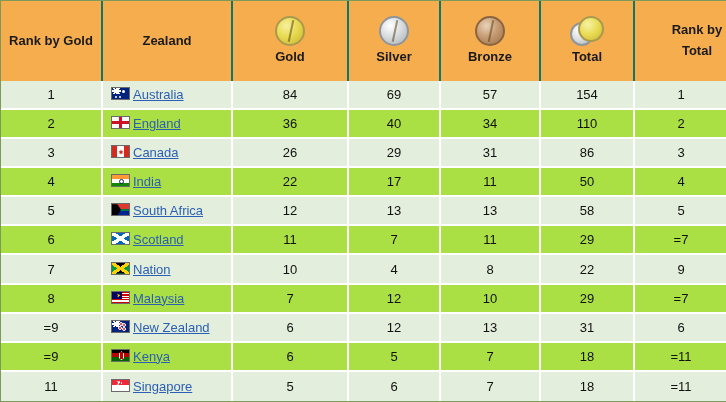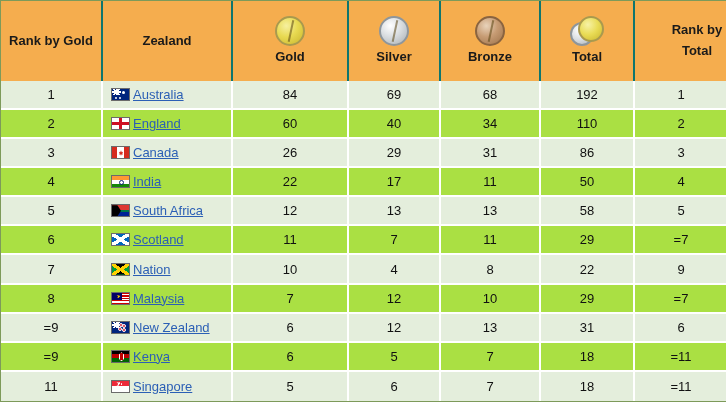--- a/index.html
+++ b/index.html
@@ -135,21 +135,21 @@
 
   tbody tr.row-pale td { background: #e4eedc; }
   tbody tr.row-bright td { background: #aae043; }
 
   td.cell-nation {
     text-align: left;
     padding-left: 8px;
   }
   .nation-wrap {
     display: flex;
-    align-items: center;
+    align-items: flex-start;
     gap: 3px;
   }
   .nation-link {
     color: #2b5fb5;
     text-decoration: underline;
     font-size: 13px;
     white-space: nowrap;
     cursor: pointer;
   }
 
@@ -360,36 +360,36 @@
               <i class="uj"></i>
               <i class="st1"></i>
               <i class="st2"></i>
               <i class="st3"></i>
             </span>
             <a class="nation-link">Australia</a>
           </span>
         </td>
         <td>84</td>
         <td>69</td>
-        <td>68</td>
-        <td>192</td>
+        <td>57</td>
+        <td>154</td>
         <td>1</td>
       </tr>
       <tr class="row-bright">
         <td>2</td>
         <td class="cell-nation">
           <span class="nation-wrap">
             <span class="flag flag-en">
               <i class="barv"></i>
               <i class="barh"></i>
             </span>
             <a class="nation-link">England</a>
           </span>
         </td>
-        <td>60</td>
+        <td>36</td>
         <td>40</td>
         <td>34</td>
         <td>110</td>
         <td>2</td>
       </tr>
       <tr class="row-pale">
         <td>3</td>
         <td class="cell-nation">
           <span class="nation-wrap">
             <span class="flag flag-ca">

